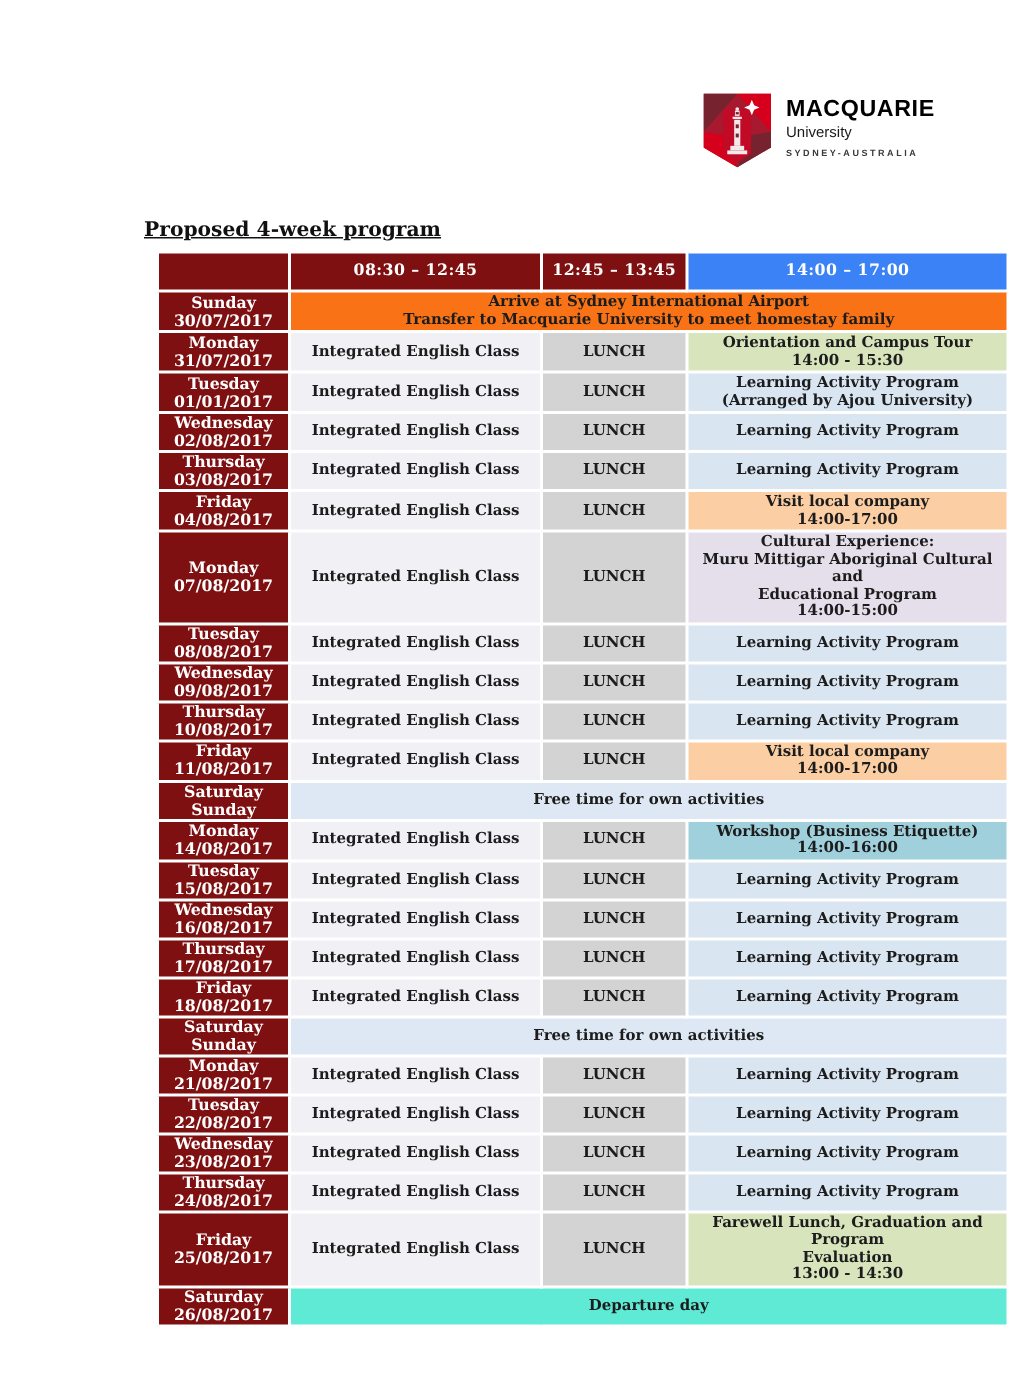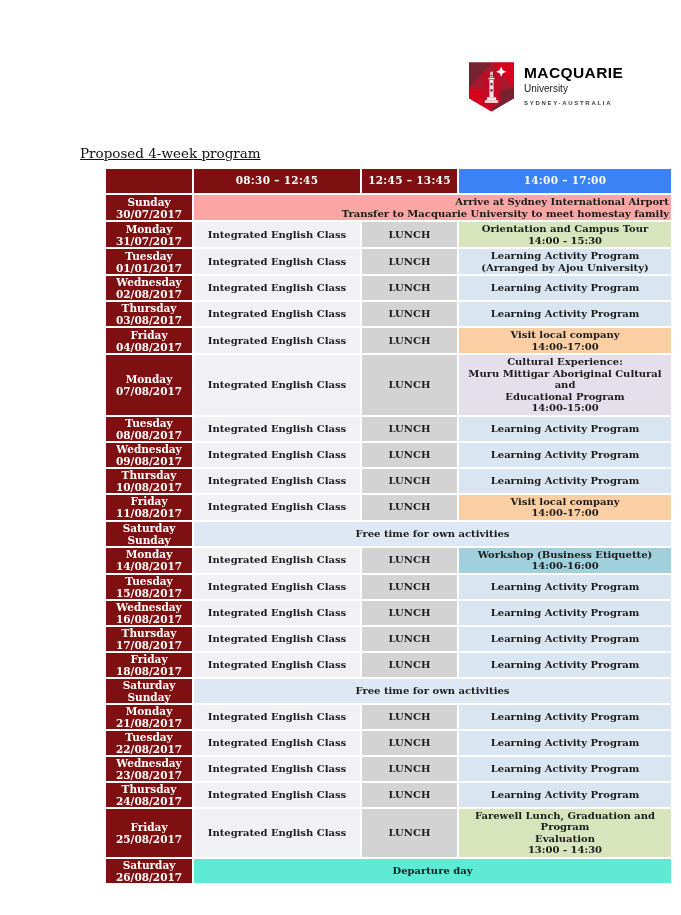--- a/index.html
+++ b/index.html
@@ -22,22 +22,22 @@
     font-family:"Liberation Sans", sans-serif; font-weight:normal;
     font-size:10px; color:#1a1a1a; line-height:16px;
   }
   .logo-tag {
     font-family:"Liberation Sans", sans-serif; font-weight:bold;
     font-size:6px; letter-spacing:1.7px; color:#3a3a3a; margin-top:3px;
   }
 
   
   .title {
-    position:absolute; left:80px; top:145px;
-    font-size:13.5px; font-weight:normal; color:#111;
+    position:absolute; left:96px; top:145px;
+    font-size:13.5px; font-weight:bold; color:#111;
     text-decoration:underline;
   }
 
   
   table.program {
     position:absolute; left:104px; top:167px; width:567px;
     border-collapse:collapse; table-layout:fixed;
   }
   .program th, .program td {
     border:2px solid #ffffff;
@@ -105,21 +105,21 @@
         <th class="hdr" style="background: rgb(127, 16, 17);">12:45 – 13:45</th>
         <th class="hdr" style="background: #3b82f6;">14:00 – 17:00</th>
       </tr>
     </thead>
     <tbody id="program-tbody">
         <tr>
           <th class="day" style="background: rgb(127, 16, 17);">
             <div>Sunday</div>
             <div>30/07/2017</div>
           </th>
-          <td colspan="3" class="merged" style="background: #fca5a5; text-align: right;">Arrive at Sydney International Airport
+          <td colspan="3" class="merged" style="background: #f97316;">Arrive at Sydney International Airport
 Transfer to Macquarie University to meet homestay family</td>
         </tr>
         <tr>
           <th class="day" style="background: rgb(127, 16, 17);">
             <div>Monday</div>
             <div>31/07/2017</div>
           </th>
           <td class="morning" style="background: rgb(241, 241, 245);">Integrated English Class</td>
           <td class="lunch" style="background: rgb(211, 211, 211);">LUNCH</td>
           <td class="afternoon" style="background: rgb(215, 228, 188);">Orientation and Campus Tour

